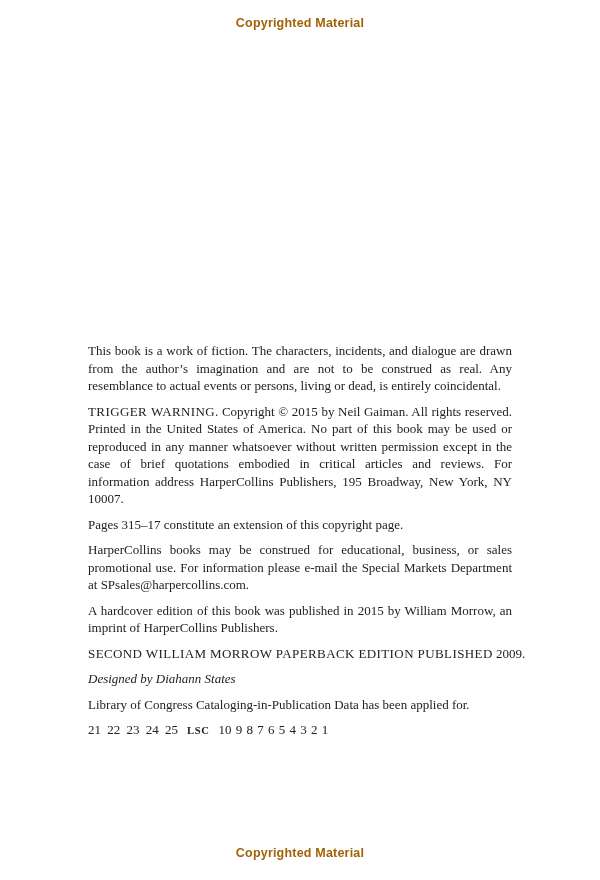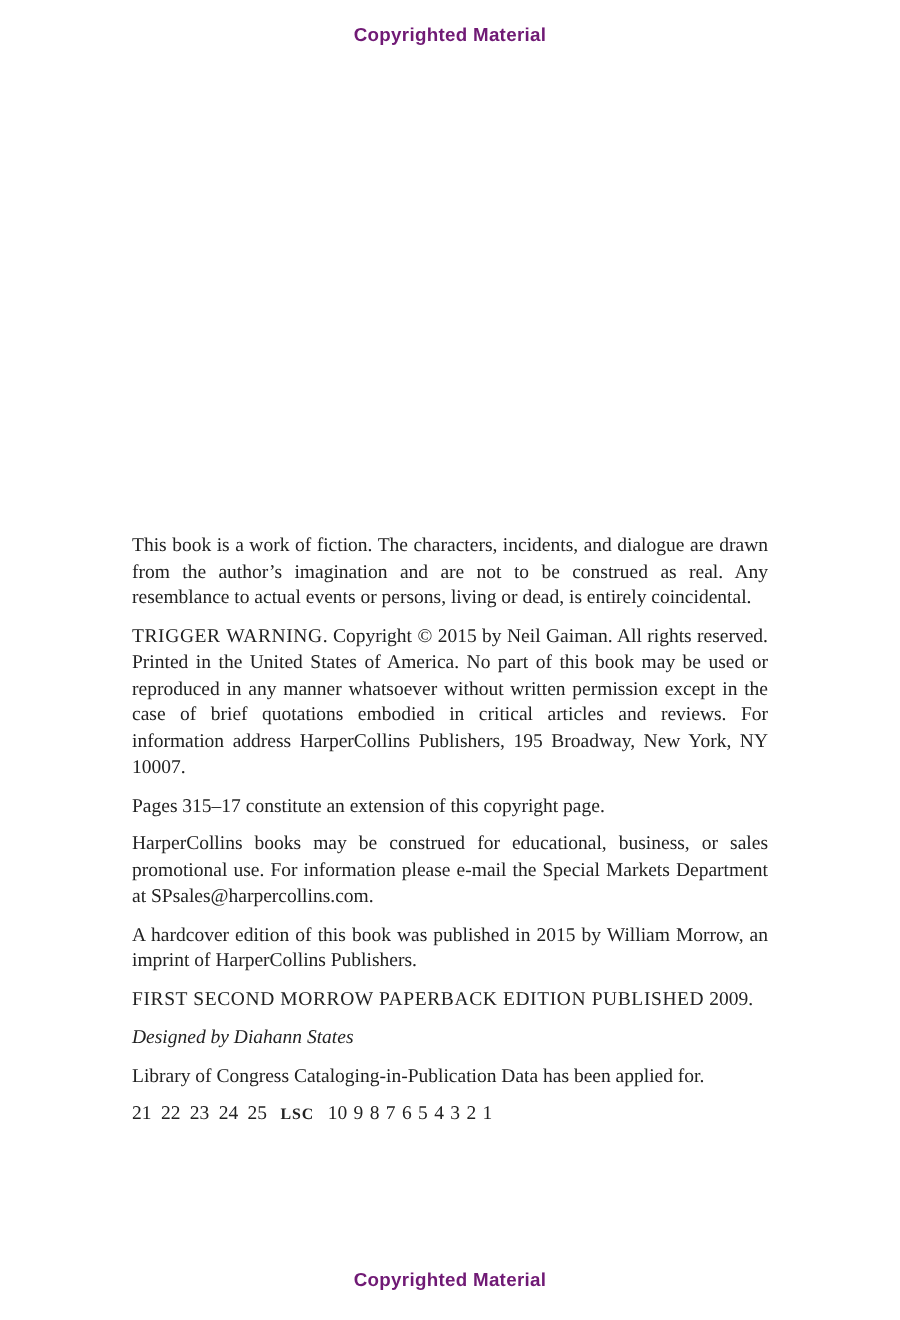--- a/index.html
+++ b/index.html
@@ -21,34 +21,33 @@
     overflow: hidden;
   }
   .watermark {
     position: absolute;
     left: 0;
     width: 600px;
     text-align: center;
     font-family: "Liberation Sans", sans-serif;
     font-weight: 700;
     font-size: 12.5px;
-    color: #701a75;
+    color: #a16207;
     letter-spacing: 0.2px;
   }
   .watermark-top { top: 16px; }
   .watermark-bottom { top: 846px; }
   .content {
     position: absolute;
     left: 88px;
     top: 342px;
     width: 424px;
     font-size: 13px;
     line-height: 17.5px;
     text-align: justify;
-    margin-top: 12px;
   }
   .content p {
     margin: 0 0 8px 0;
     padding: 0;
   }
   .sc {
     font-size: 13px;
     letter-spacing: 0.4px;
   }
   .italic { font-style: italic; }
@@ -74,21 +73,21 @@
     <p>This book is a work of fiction. The characters, incidents, and dialogue are drawn from the author’s imagination and are not to be construed as real. Any resemblance to actual events or persons, living or dead, is entirely coincidental.</p>
 
     <p><span class="sc">TRIGGER WARNING</span><span>. Copyright © 2015 by Neil Gaiman. All rights reserved. Printed in the United States of America. No part of this book may be used or reproduced in any manner whatsoever without written permission except in the case of brief quotations embodied in critical articles and reviews. For information address HarperCollins Publishers, 195 Broadway, New York, NY 10007.</span></p>
 
     <p class="oneline">Pages 315–17 constitute an extension of this copyright page.</p>
 
     <p>HarperCollins books may be construed for educational, business, or sales promotional use. For information please e-mail the Special Markets Department at SPsales@harpercollins.com.</p>
 
     <p>A hardcover edition of this book was published in 2015 by William Morrow, an imprint of HarperCollins Publishers.</p>
 
-    <p><span class="oneline"><span class="sc">FIRST SECOND MORROW PAPERBACK EDITION PUBLISHED</span> <span>2009.</span></span><br></p>
+    <p><span class="oneline"><span class="sc">SECOND WILLIAM MORROW PAPERBACK EDITION PUBLISHED</span> <span>2009.</span></span><br></p>
 
     <p class="italic oneline">Designed by Diahann States</p>
 
     <p class="oneline">Library of Congress Cataloging-in-Publication Data has been applied for.</p>
 
 
     <p class="oneline"><span class="key-years">21 22 23 24 25</span><span class="key-lsc sc">LSC</span><span class="key-numbers">10 9 8 7 6 5 4 3 2 1</span></p>
 
   </div>
 

